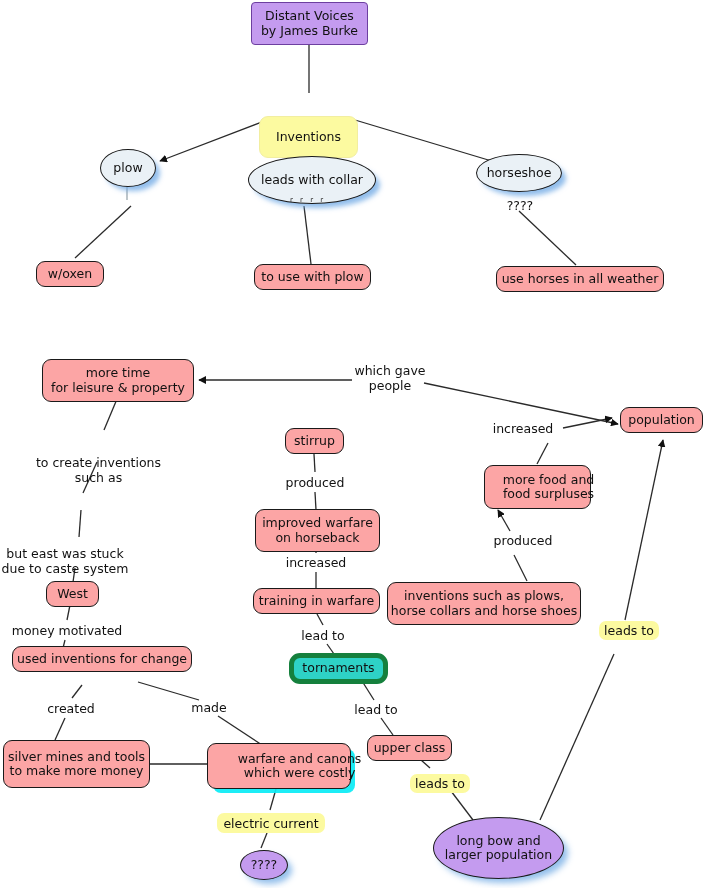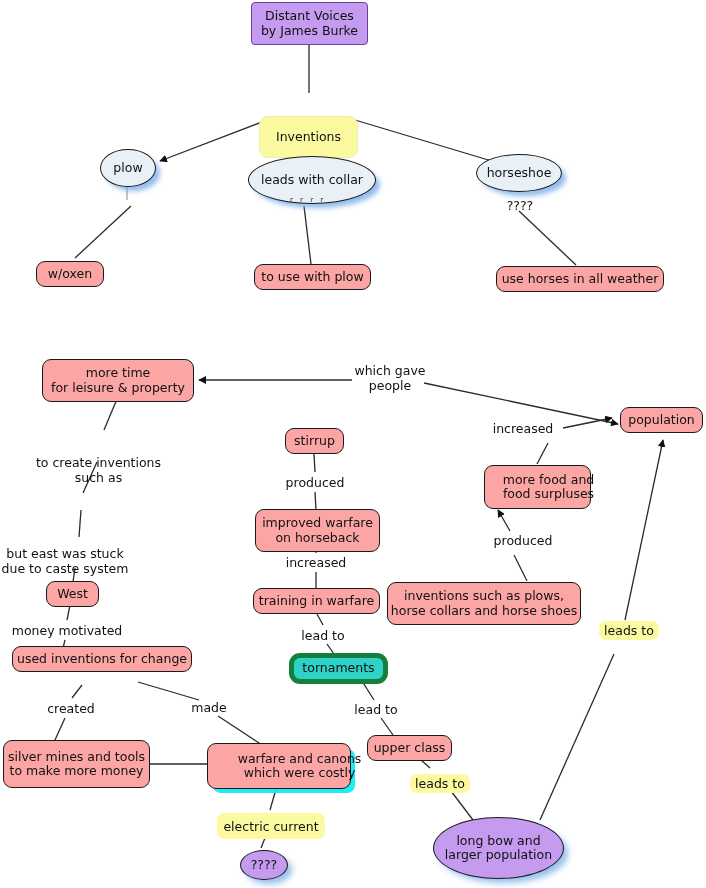--- a/index.html
+++ b/index.html
@@ -253,21 +253,21 @@
 
   <div class="link-label" style="left:2px; top:536px; width:126px; height:32px;margin-top:9px;">but east was stuck
 due to caste system</div>
 
   <div class="link-label" style="left:18px; top:622px; width:98px; height:16px;">money motivated</div>
 
   <div class="link-label" style="left:47px; top:700px; width:48px; height:16px;">created</div>
 
   <div class="link-label" style="left:189px; top:699px; width:40px; height:16px;">made</div>
 
-  <div class="link-label hl" style="left:217px; top:813px; width:108px; height:26px;">electric current</div>
+  <div class="link-label hl" style="left:217px; top:813px; width:108px; height:20px;">electric current</div>
 
   <div class="link-label" style="left:286px; top:474px; width:58px; height:16px;">produced</div>
 
   <div class="link-label" style="left:287px; top:554px; width:58px; height:16px;">increased</div>
 
   <div class="link-label" style="left:299px; top:627px; width:48px; height:16px;">lead to</div>
 
   <div class="link-label" style="left:352px; top:701px; width:48px; height:16px;">lead to</div>
 
   <div class="link-label hl" style="left:410px; top:774px; width:60px; height:19px;">leads to</div>

